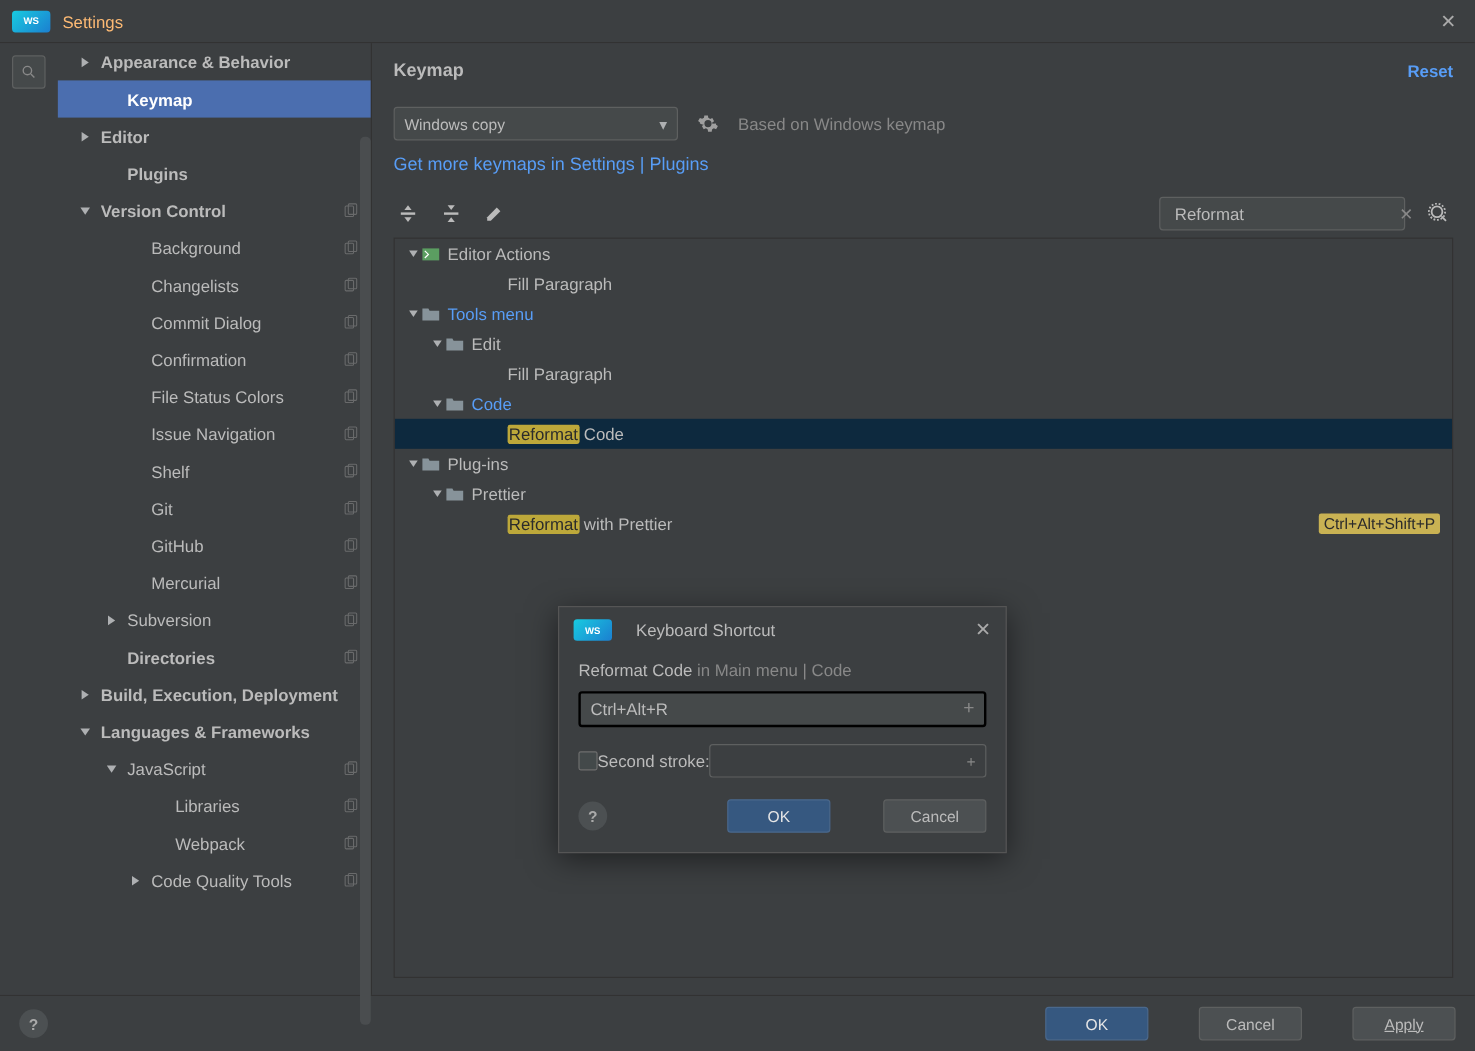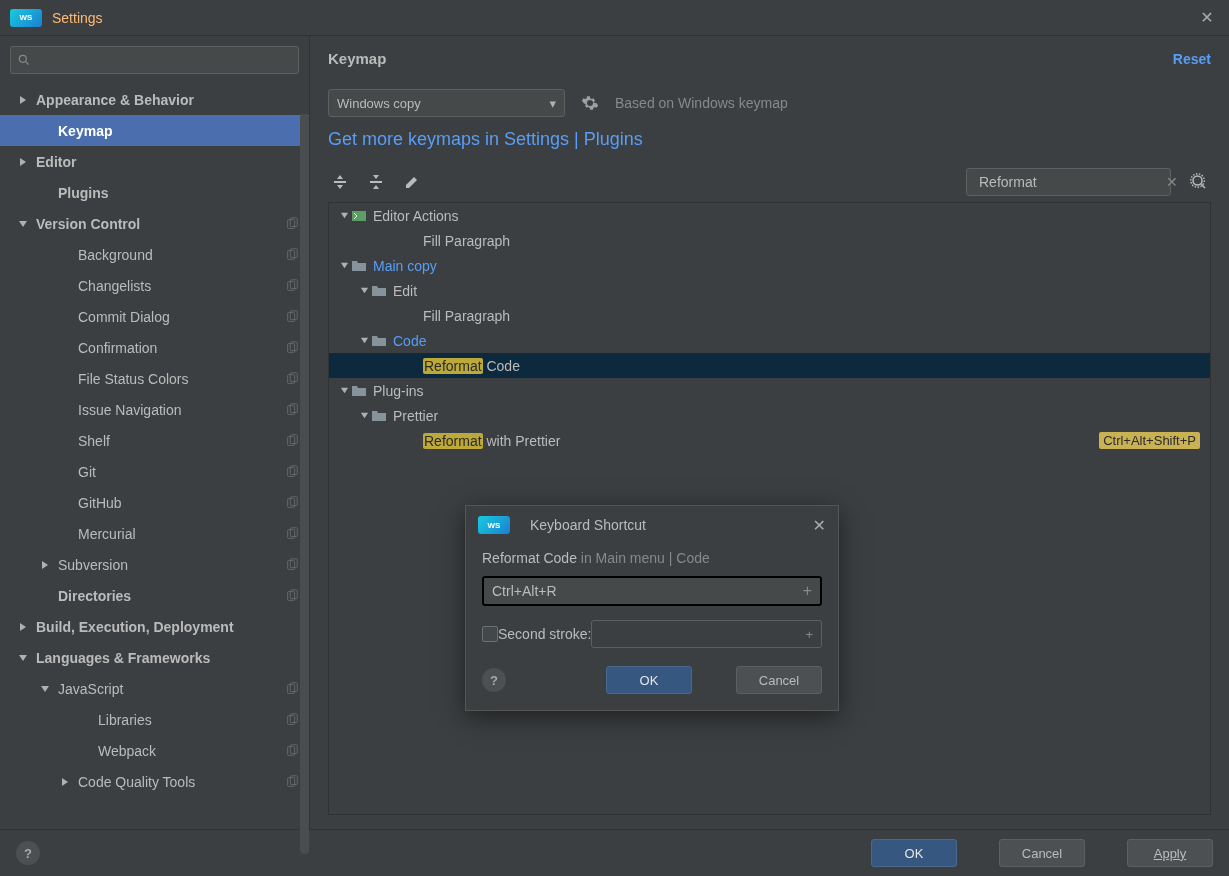--- a/index.html
+++ b/index.html
@@ -36,21 +36,21 @@
   width: 24px; height: 24px;
   display: flex; align-items: center; justify-content: center;
   cursor: pointer; color: #aaa; font-size: 16px;
 }
 
 .main {
   display: flex;
   height: 793px;
 }
 
-.sidebar { width: 310px; background: #3c3f41; display: flex; flex-direction: column; border-right: 1px solid #323232; position: relative; }
+.sidebar { width: 310px; background: #3c3f41; display: flex; flex-direction: row; border-right: 1px solid #323232; position: relative; }
 .sidebar-scroll { overflow-y: auto; flex: 1; position: relative; }
 .sidebar-scrollbar { position: absolute; right: 0; top: 78px; width: 9px; height: 740px; background: #4a4d4f; border-radius: 4px; }
 .search-box {
   margin: 10px;
   height: 28px;
   background: #45494a;
   border: 1px solid #5e6060;
   border-radius: 3px;
   display: flex; align-items: center;
   padding: 0 6px;
@@ -108,21 +108,21 @@
   border: 1px solid #5e6060;
   border-radius: 3px;
   display: flex; align-items: center;
   padding: 0 8px;
   cursor: pointer;
 }
 .dropdown .dd-label { flex: 1; color: #bbbbbb; }
 .dropdown .dd-arrow { color: #aeb0b2; }
 .gear-btn { width: 22px; height: 22px; cursor: pointer; display: flex; align-items: center; justify-content: center; }
 .based-on { color: #888; font-size: 14px; }
-.more-link { color: #589df6; font-size: 18px; cursor: pointer; margin-bottom: 18px; }
+.more-link { color: #589df6; font-size: 15px; cursor: pointer; margin-bottom: 18px; }
 
 .keymap-toolbar {
   display: flex;
   align-items: center;
   gap: 12px;
   margin-bottom: 6px;
 }
 .km-btn { width: 24px; height: 24px; cursor: pointer; display: flex; align-items: center; justify-content: center; }
 .km-search {
   margin-left: auto;
@@ -550,21 +550,21 @@
         </div>
         <div class="km-row km-pad-0">
           <span class="km-arrow">
             <svg viewBox="0 0 10 10">
               <polygon points="1,2 9,2 5,8"></polygon>
             </svg>
           </span>
           <svg class="km-folder-icon" viewBox="0 0 16 16">
             <path fill="#87939a" d="M1 3h5l1 2h8v8H1z"></path>
           </svg>
-          <span class="km-label km-link">Main copy</span>
+          <span class="km-label km-link">Tools menu</span>
         </div>
         <div class="km-row km-pad-1">
           <span class="km-arrow">
             <svg viewBox="0 0 10 10">
               <polygon points="1,2 9,2 5,8"></polygon>
             </svg>
           </span>
           <svg class="km-folder-icon" viewBox="0 0 16 16">
             <path fill="#87939a" d="M1 3h5l1 2h8v8H1z"></path>
           </svg>

